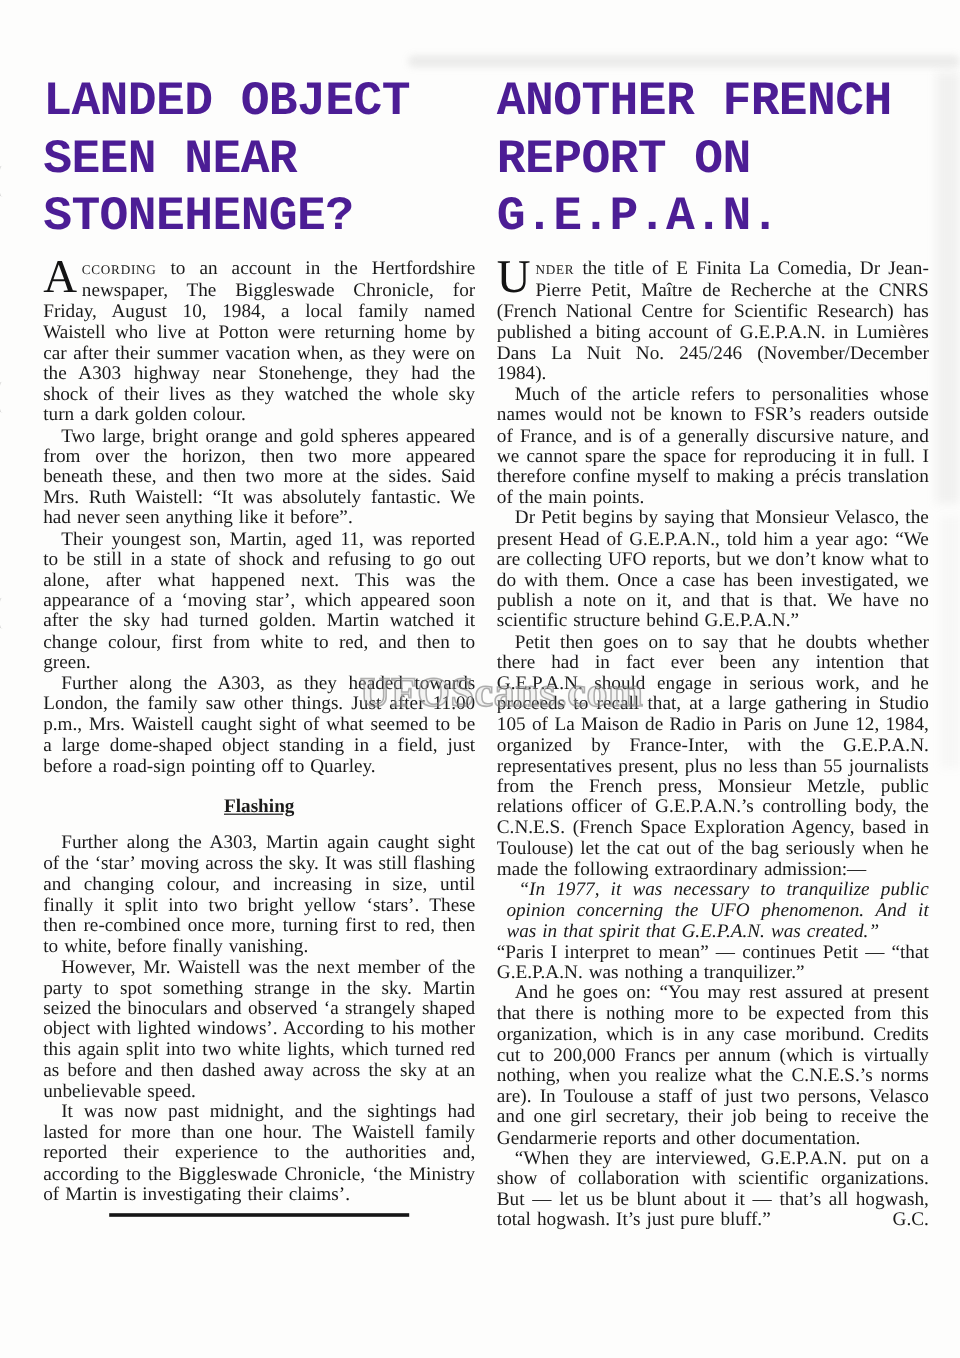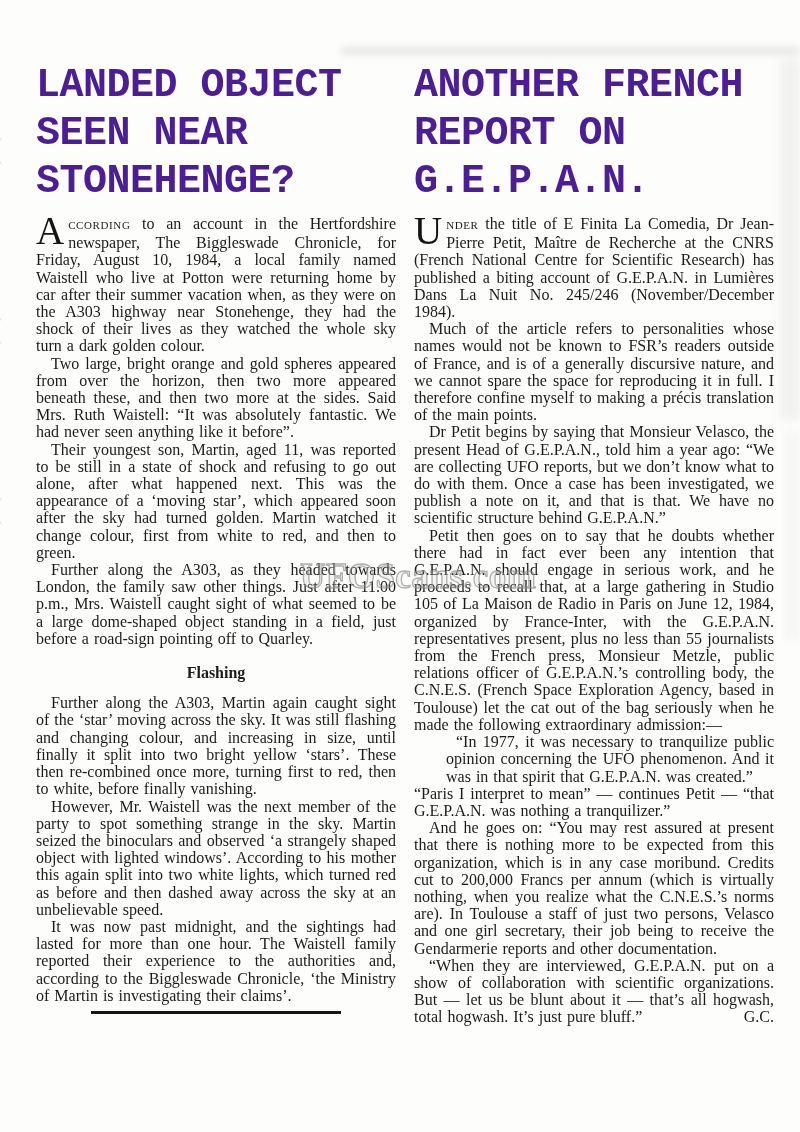--- a/index.html
+++ b/index.html
@@ -34,23 +34,25 @@
     word-spacing:1px;
   }
   .blk{margin:0;}
   .blk.indent{text-indent:15px;}
   .blk.subhead{
     text-align:center;
     font-weight:700;
     font-size:16px;
     margin:17px 0 13px 0;
     text-indent:0;
+    text-decoration:underline;
   }
   .blk.quote{
-    margin-left:32px;
+    font-style:italic;
+    margin-left:8px;
     text-indent:10px;
   }
   .s-i{}
   .dropcap{
     float:left;
     font-size:39px;
     line-height:30px;
     padding:1px 4px 0 0;
     color:#141414;
   }

